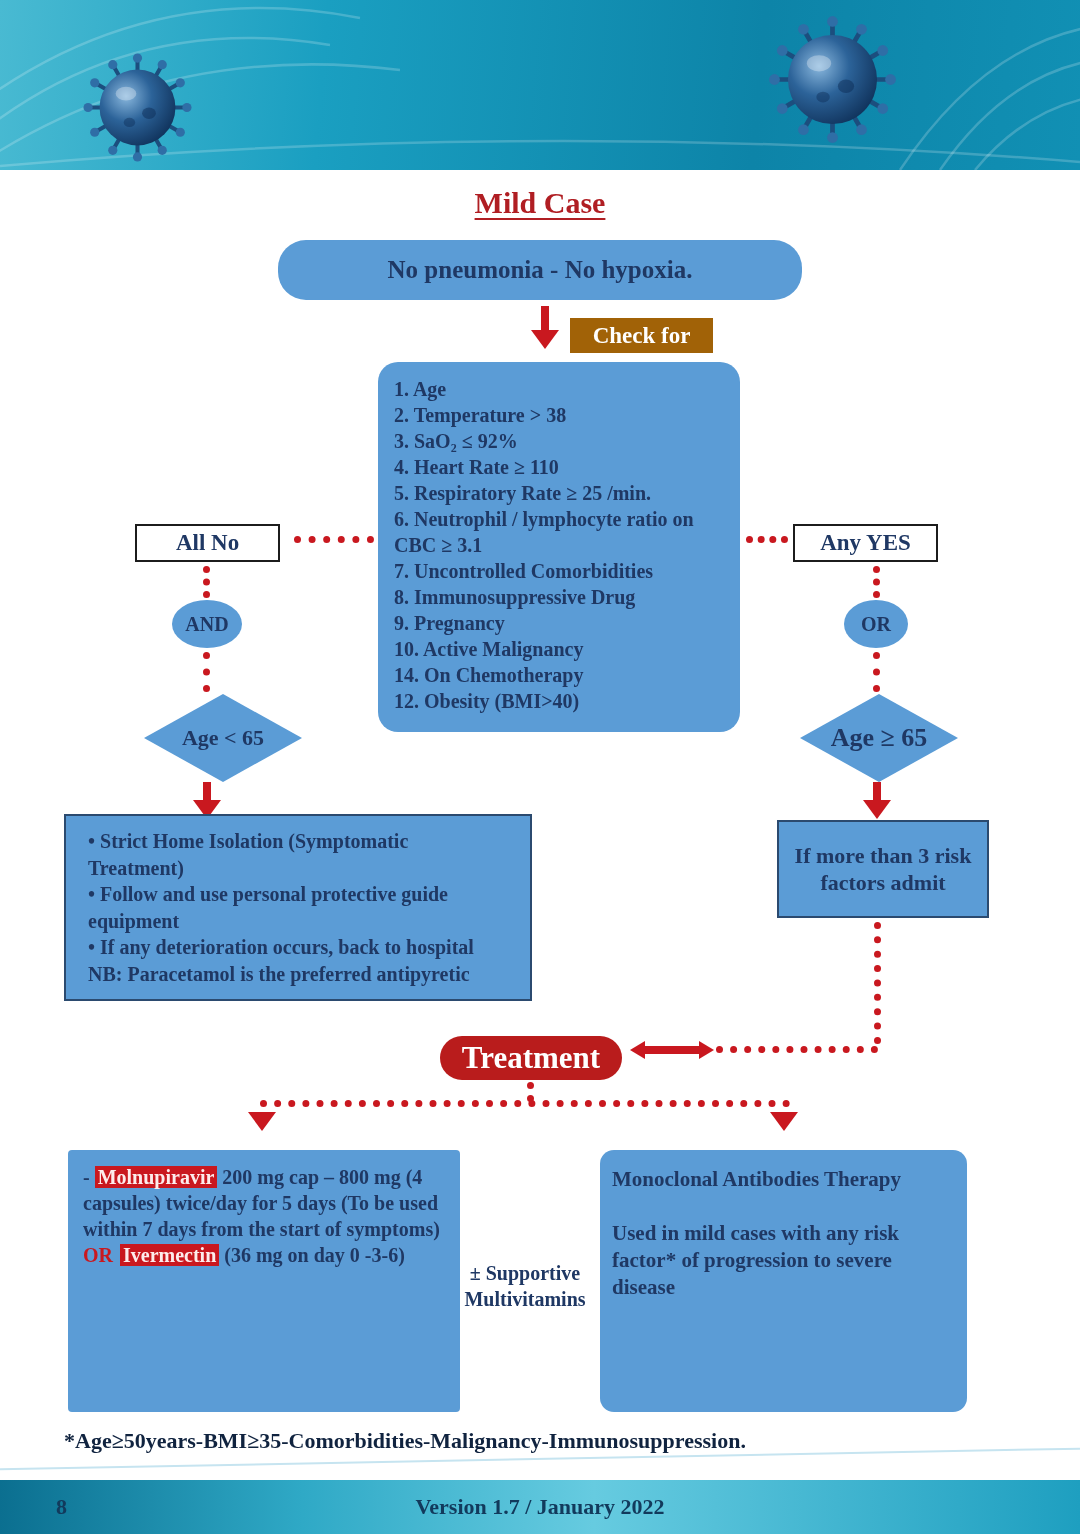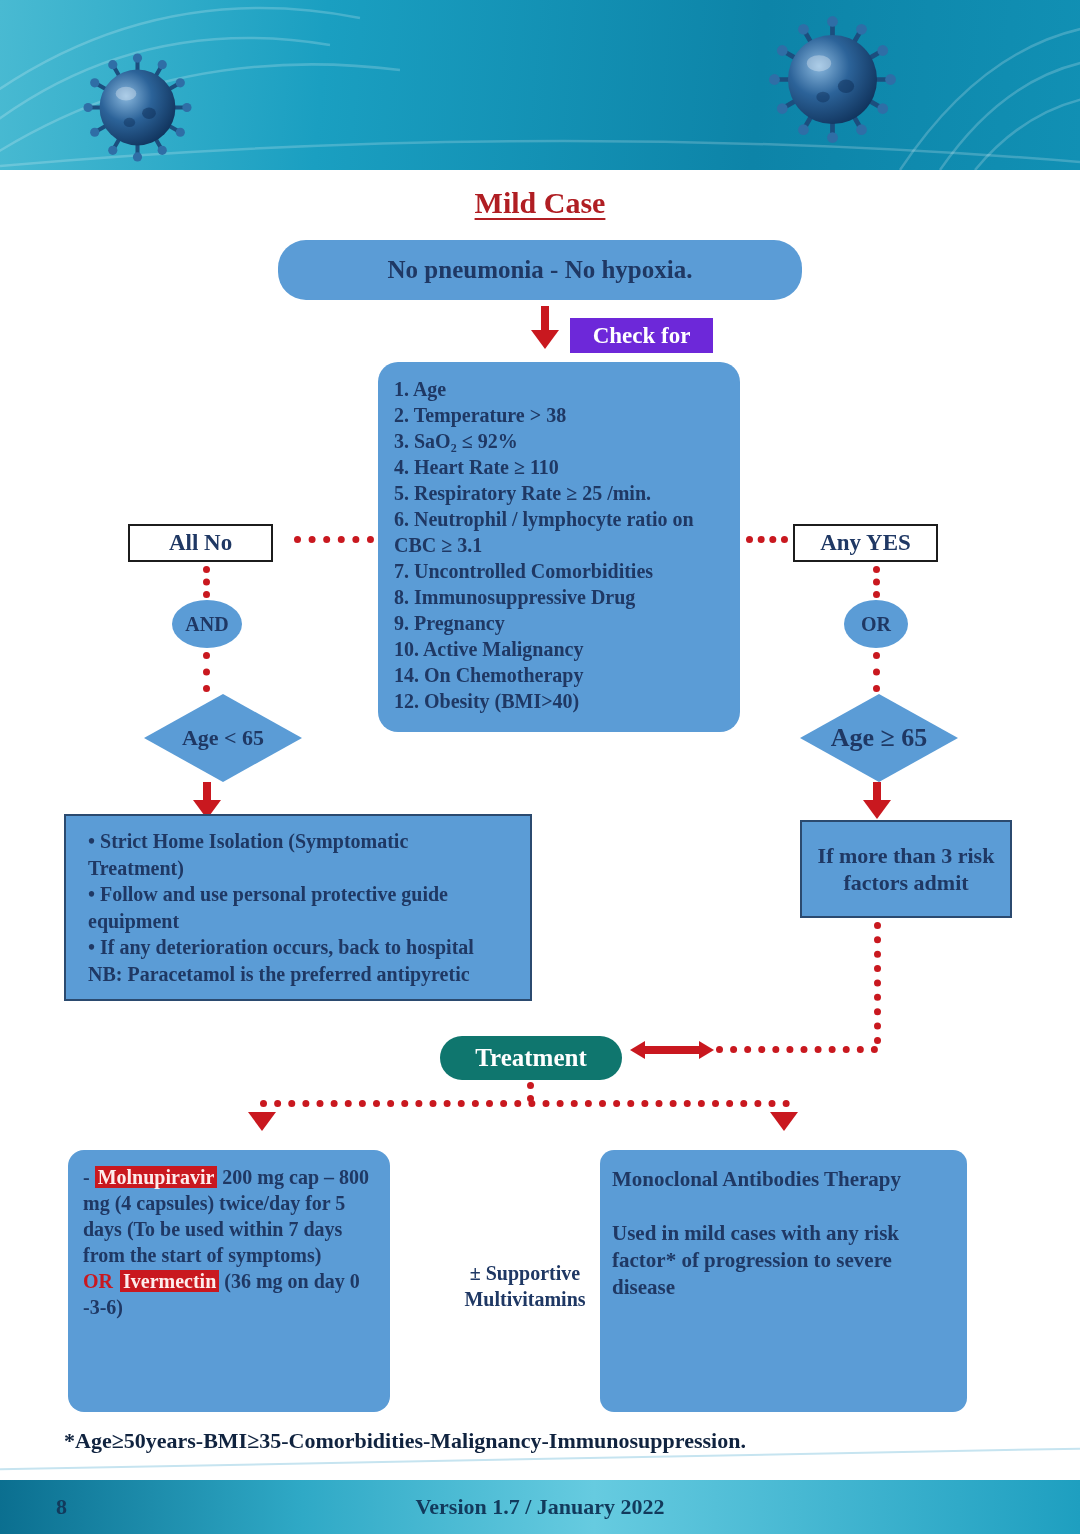--- a/index.html
+++ b/index.html
@@ -16,42 +16,42 @@
   .gate { background:#fff; border:2px solid #1c1c1c; color:#1f3864; font-weight:700; font-size:23px; }
   .ellipse { border-radius:50%; }
   .diamond { clip-path:polygon(50% 0,100% 50%,50% 100%,0 50%); }
   .dotted-h { border-top:7px dotted #c9181f; height:0; }
   .dotted-v { border-left:7px dotted #c9181f; width:0; }
   .shaft-v { width:8px; background:#c9181f; }
   .shaft-h { height:8px; background:#c9181f; }
   .head-down { width:0; height:0; border-left:14px solid transparent; border-right:14px solid transparent; border-top:19px solid #c9181f; }
   .head-left { width:0; height:0; border-top:9px solid transparent; border-bottom:9px solid transparent; border-right:15px solid #c9181f; }
   .head-right { width:0; height:0; border-top:9px solid transparent; border-bottom:9px solid transparent; border-left:15px solid #c9181f; }
-  .redlabel { background:#6d28d9; color:#fff; font-weight:700; font-size:23px; }
-  .pill { background:#0f766e; color:#fff; font-weight:700; font-size:25px; border-radius:24px; }
+  .redlabel { background:#a16207; color:#fff; font-weight:700; font-size:23px; }
+  .pill { background:#b91c1c; color:#fff; font-weight:700; font-size:31px; border-radius:24px; }
 
   .band-header { left:0; top:0; width:1080px; height:170px;
     background:linear-gradient(95deg,#49bad2 0%,#1a9fc1 30%,#0d84a8 70%,#1190b4 100%); }
   .band-footer { left:0; top:1480px; width:1080px; height:54px;
     background:linear-gradient(90deg,#0b6f90 0%,#2fa9c6 28%,#66cbe0 55%,#1e9fc0 100%); }
   .deco-line { left:-10px; top:1458px; width:1100px; height:0; border-top:2px solid #c6e4f0; transform:rotate(-1.1deg); }
 
   .title { left:0; top:186px; width:1080px; text-align:center; font-size:30px; font-weight:700;
     color:#b01e23; text-decoration:underline; text-underline-offset:5px; text-decoration-thickness:2px; }
 
   .start-box { left:278px; top:240px; width:524px; height:60px; border-radius:28px; font-size:25px; }
   .checkfor { left:570px; top:318px; width:143px; height:35px; }
 
   .criteria { left:378px; top:362px; width:362px; height:370px; border-radius:20px;
     padding:14px 16px; font-size:20px; line-height:26px; }
 
   .outcome-left { left:64px; top:814px; width:468px; padding:12px 22px; font-size:20px; line-height:26.5px; }
-  .admit { left:800px; top:820px; width:212px; height:98px; font-size:22px; line-height:27px; padding:6px; }
-
-  .med-box { left:68px; top:1150px; width:322px; min-height:262px; border-radius:16px;
+  .admit { left:777px; top:820px; width:212px; height:98px; font-size:22px; line-height:27px; padding:6px; }
+
+  .med-box { left:68px; top:1150px; width:392px; min-height:262px; border-radius:4px;
     padding:14px 15px; font-size:20px; line-height:26px; }
   .mono-box { left:600px; top:1150px; width:367px; height:262px; border-radius:14px;
     padding:16px 12px; font-size:21px; line-height:27px; }
   .mono-title { font-size:21px; font-weight:700; margin-bottom:27px; }
   .supportive { left:452px; top:1260px; width:146px; text-align:center; font-size:20px; font-weight:700; line-height:26px; color:#1f3864; }
 
   .hl { background:#c9181f; color:#fdecec; padding:0 3px; }
   .or { color:#c9181f; margin-right:7px; }
   .med-stmt { margin:0; }
 
@@ -171,21 +171,21 @@
   <div>5. Respiratory Rate ≥ 25 /min.</div>
   <div>6. Neutrophil / lymphocyte ratio on CBC ≥ 3.1</div>
   <div>7. Uncontrolled Comorbidities</div>
   <div>8. Immunosuppressive Drug</div>
   <div>9. Pregnancy</div>
   <div>10. Active Malignancy</div>
   <div>14. On Chemotherapy</div>
   <div>12. Obesity (BMI&gt;40)</div>
 </div>
 
-<div class="abs gate center" style="left:128px;top:524px;width:145px;height:38px">All No</div>
+<div class="abs gate center" style="left:135px;top:524px;width:145px;height:38px">All No</div>
 <div class="abs dotted-h" style="left:294px;top:536px;width:80px"></div>
 <div class="abs dotted-v" style="left:203px;top:566px;height:32px"></div>
 <div class="abs bluebox center ellipse" style="left:172px;top:600px;width:70px;height:48px;font-size:20px">AND</div>
 <div class="abs dotted-v" style="left:203px;top:652px;height:40px"></div>
 <div class="abs bluebox center diamond" style="left:144px;top:694px;width:158px;height:88px;font-size:22px">Age &lt; 65</div>
 <div class="abs shaft-v" style="left:203px;top:782px;height:20px"></div>
 <div class="abs head-down" style="left:193px;top:800px"></div>
 
 <div class="abs bluebox navyborder outcome-left">
   <div>• Strict Home Isolation (Symptomatic Treatment)</div>

